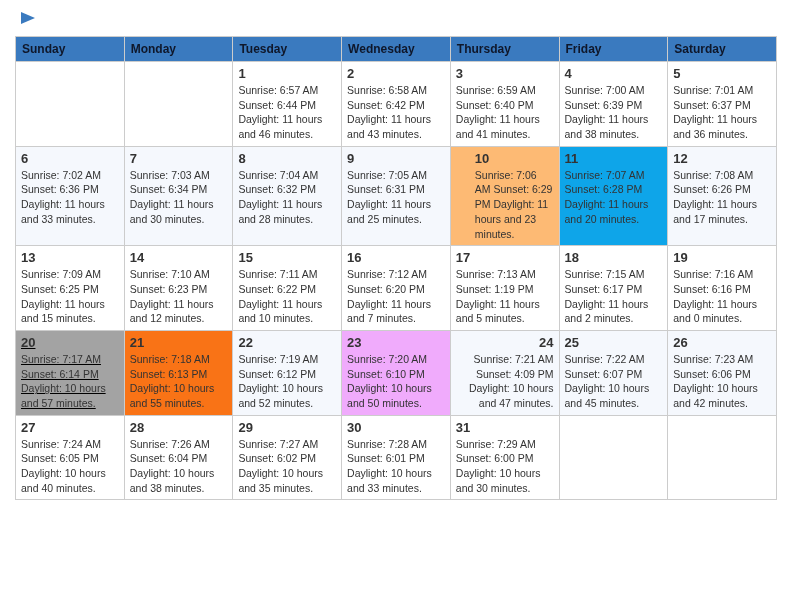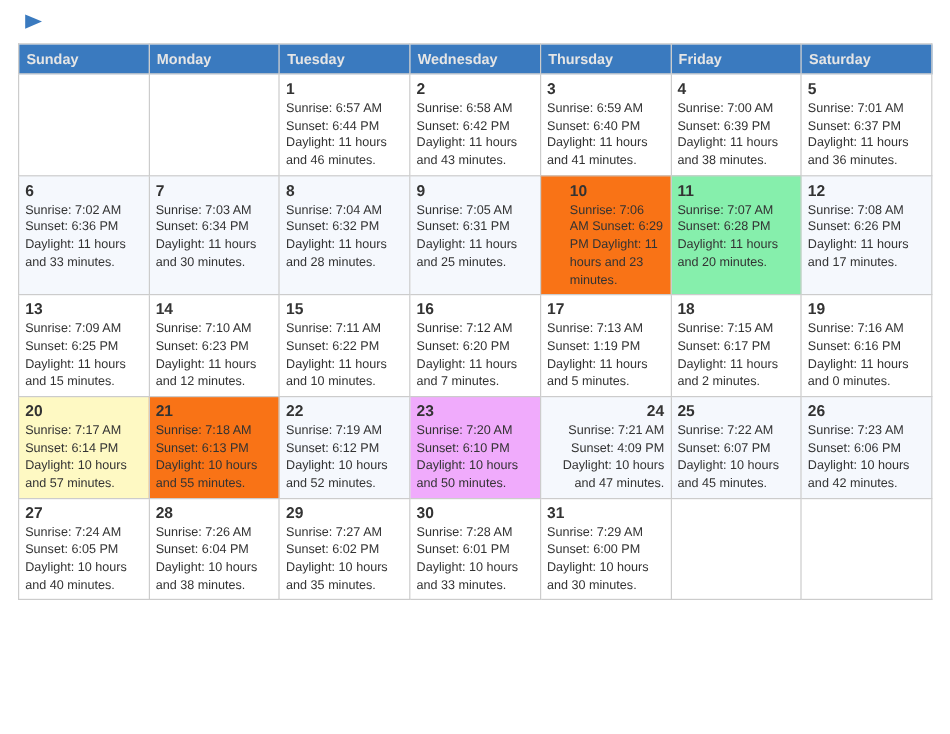--- a/index.html
+++ b/index.html
@@ -48,21 +48,21 @@
       color: #333;
       margin-bottom: 8px;
     }
     .calendar-table {
       width: 100%;
       border-collapse: collapse;
       font-size: 11px;
     }
     .calendar-table th {
       background-color: #3a7abf;
-      color: #e5e5e5;
+      color: #0f172a;
       text-align: left;
       padding: 5px 6px;
       font-size: 12px;
       font-weight: bold;
       border: 1px solid #ccc;
     }
     .calendar-table td {
       border: 1px solid #ccc;
       vertical-align: top;
       padding: 4px 5px;
@@ -176,27 +176,27 @@
           <div class="day-info">Sunrise: 7:04 AM
 Sunset: 6:32 PM
 Daylight: 11 hours and 28 minutes.</div>
         </td>
         <td style="background: rgb(245, 248, 253);">
           <span class="day-number">9</span>
           <div class="day-info">Sunrise: 7:05 AM
 Sunset: 6:31 PM
 Daylight: 11 hours and 25 minutes.</div>
         </td>
-        <td style="background: #f97316; padding-left: 24px;">
+        <td style="background: #fdba74; padding-left: 24px;">
           <span class="day-number">10</span>
           <div class="day-info">Sunrise: 7:06 AM
 Sunset: 6:29 PM
 Daylight: 11 hours and 23 minutes.</div>
         </td>
-        <td style="background: #86efac;">
+        <td style="background: #0ea5e9;">
           <span class="day-number">11</span>
           <div class="day-info">Sunrise: 7:07 AM
 Sunset: 6:28 PM
 Daylight: 11 hours and 20 minutes.</div>
         </td>
         <td style="background: rgb(245, 248, 253);">
           <span class="day-number">12</span>
           <div class="day-info">Sunrise: 7:08 AM
 Sunset: 6:26 PM
 Daylight: 11 hours and 17 minutes.</div>
@@ -240,21 +240,21 @@
 Daylight: 11 hours and 2 minutes.</div>
         </td>
         <td>
           <span class="day-number">19</span>
           <div class="day-info">Sunrise: 7:16 AM
 Sunset: 6:16 PM
 Daylight: 11 hours and 0 minutes.</div>
         </td>
       </tr>
       <tr>
-        <td style="background: #fef9c3;">
+        <td style="background: #a3a3a3; text-decoration: underline;">
           <span class="day-number">20</span>
           <div class="day-info">Sunrise: 7:17 AM
 Sunset: 6:14 PM
 Daylight: 10 hours and 57 minutes.</div>
         </td>
         <td style="background: #f97316;">
           <span class="day-number">21</span>
           <div class="day-info">Sunrise: 7:18 AM
 Sunset: 6:13 PM
 Daylight: 10 hours and 55 minutes.</div>

